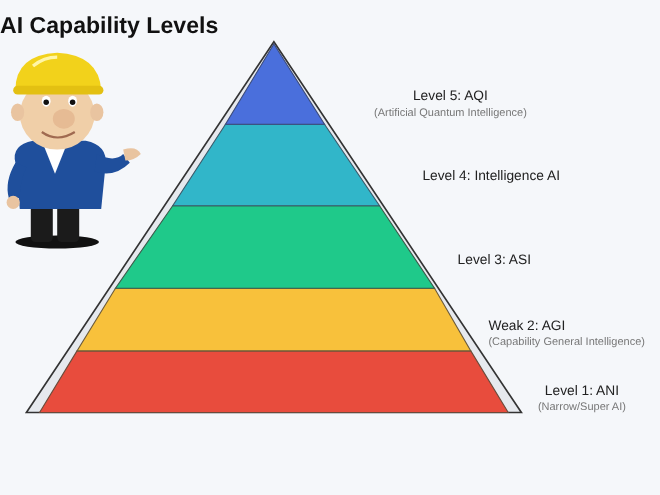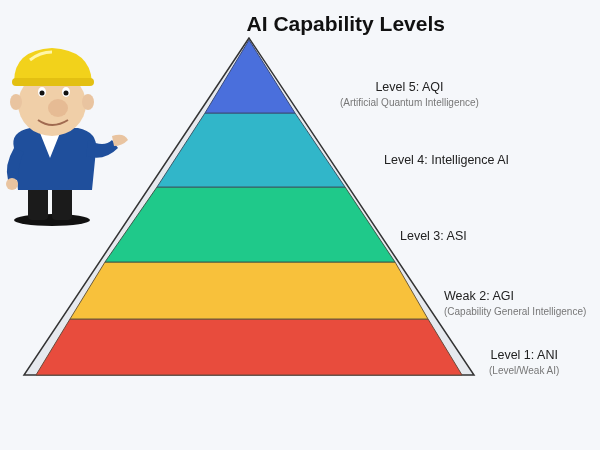--- a/index.html
+++ b/index.html
@@ -3,21 +3,21 @@
 <meta charset="utf-8">
 <style>
   html, body { margin: 0; padding: 0; }
   body {
     width: 600px; height: 450px; overflow: hidden;
     background: #f5f7fa;
     font-family: "Liberation Sans", sans-serif;
     position: relative;
   }
   .title {
-    position: absolute; left: 0; top: 12px; width: 445px; text-align: right;
+    position: absolute; left: 0; top: 12px; width: 445px; text-align: left;
     font-size: 21px; font-weight: bold; color: #111;
   }
   svg.pyr { position: absolute; left: 0; top: 0; }
   .label { position: absolute; }
   .label .main { font-size: 12.5px; color: #222; line-height: 15px; }
   .label .sub { font-size: 10px; color: #777; line-height: 16px; }
   .mascot { position: absolute; left: 0; top: 40px; }
 </style>
 </head>
 <body>
@@ -39,30 +39,30 @@
   <polygon points="249,40 295,113 205,113" fill="#4a6fdc" stroke="#3a4a7a" stroke-width="1"></polygon>
 </svg>
 
 <div class="label" style="left:340px; top:80px;text-align:center;">
   <div class="main">Level 5: AQI</div>
   <div class="sub">(Artificial Quantum Intelligence)</div>
 </div>
 <div class="label" style="left:384px; top:153px;">
   <div class="main">Level 4: Intelligence AI</div>
 </div>
-<div class="label" style="left:400px; top:229px;">
+<div class="label" style="left:416px; top:229px;">
   <div class="main">Level 3: ASI</div>
 </div>
 <div class="label" style="left:444px; top:289px;">
   <div class="main">Weak 2: AGI</div>
   <div class="sub">(Capability General Intelligence)</div>
 </div>
 <div class="label" style="left:489px; top:348px;text-align:center;">
   <div class="main">Level 1: ANI</div>
-  <div class="sub">(Level/Weak AI)</div>
+  <div class="sub">(Narrow/Super AI)</div>
 </div>
 
 <svg class="mascot" width="135" height="195" viewBox="0 0 135 195">
 
   <ellipse cx="52" cy="180" rx="38" ry="6" fill="#111"></ellipse>
 
   <rect x="28" y="140" width="20" height="40" rx="4" fill="#1b1b1b"></rect>
   <rect x="52" y="140" width="20" height="40" rx="4" fill="#1b1b1b"></rect>
 
   <path d="M14 108 Q10 92 30 88 L78 88 Q98 92 96 110 L92 150 L18 150 Z" fill="#1f4f9c"></path>

